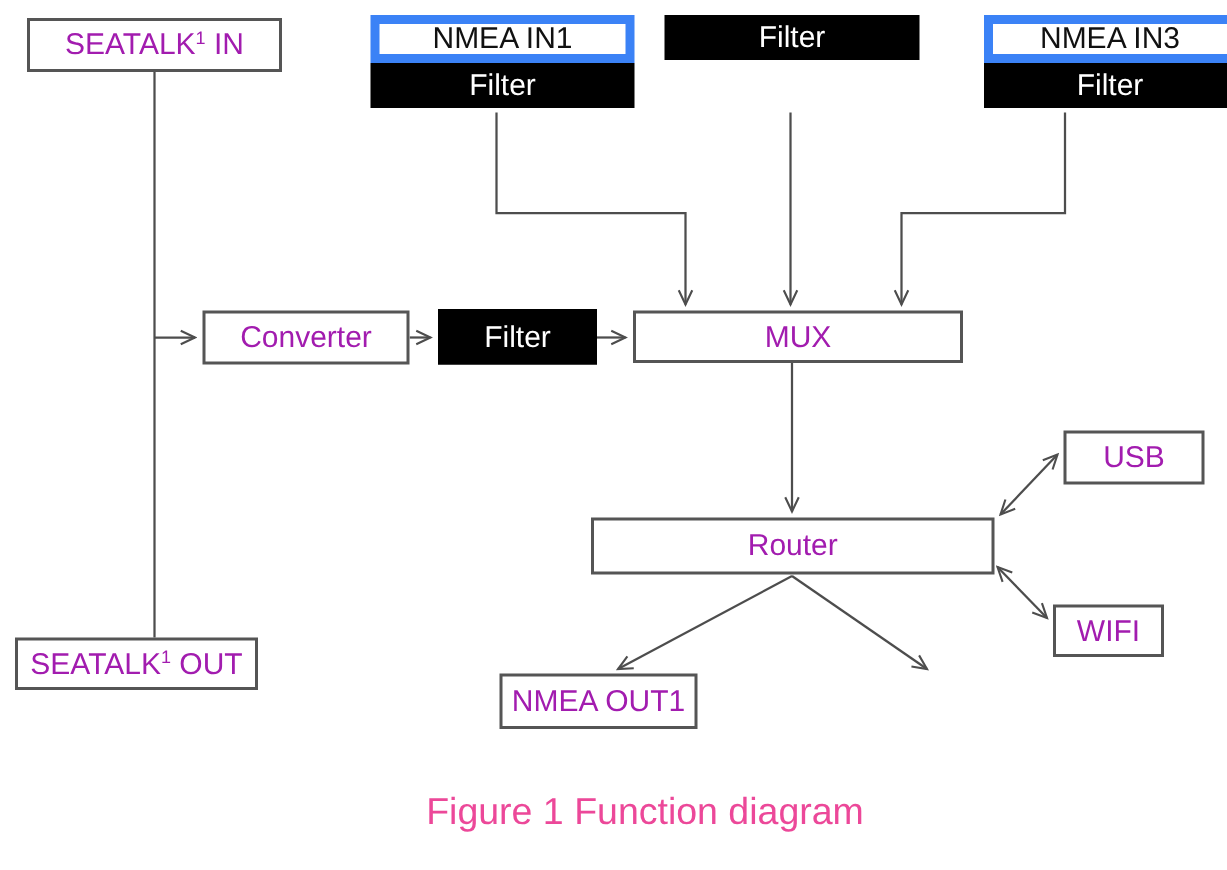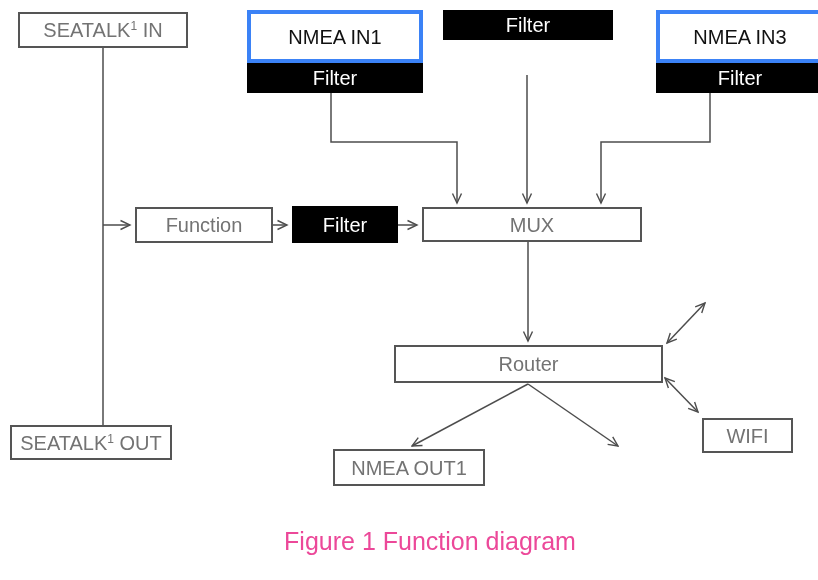--- a/index.html
+++ b/index.html
@@ -19,45 +19,45 @@
     position: absolute;
     left: 0; top: 0;
     width: 818px; height: 580px;
     z-index: 0;
   }
   .box {
     position: absolute;
     box-sizing: border-box;
     border: 2px solid #555555;
     background: #ffffff;
-    color: #737373;
+    color: #a21caf;
     display: flex;
     align-items: center;
     justify-content: center;
     font-size: 20px;
     line-height: 1;
     z-index: 1;
     white-space: pre;
   }
   .box.filled {
     background: #000000;
     border-color: #000000;
     color: #ffffff;
   }
   .nmea-group {
     position: absolute;
     box-sizing: border-box;
     z-index: 1;
   }
   .nmea-top {
     box-sizing: border-box;
-    border: 4px solid #3b82f6;
+    border: 6px solid #3b82f6;
     background: #ffffff;
     color: #111111;
-    height: 53px;
+    height: 32px;
     display: flex;
     align-items: center;
     justify-content: center;
     font-size: 20px;
     line-height: 1;
   }
   .nmea-filter {
     box-sizing: border-box;
     background: #000000;
     color: #ffffff;
@@ -120,31 +120,32 @@
 
   <div class="nmea-group" style="left:443px; top:10px; width:170px;">
     <div class="nmea-filter">Filter</div>
   </div>
 
   <div class="nmea-group" style="left:656px; top:10px; width:168px;">
     <div class="nmea-top">NMEA IN3</div>
     <div class="nmea-filter">Filter</div>
   </div>
 
-  <div class="box" style="left:135px; top:207px; width:138px; height:36px;">Function</div>
+  <div class="box" style="left:135px; top:207px; width:138px; height:36px;">Converter</div>
 
   <div class="box filled" style="left:292px; top:206px; width:106px; height:37px;">Filter</div>
 
   <div class="box" style="left:422px; top:207px; width:220px; height:35px;">MUX</div>
 
   <div class="box" style="left:394px; top:345px; width:269px; height:38px;">Router</div>
 
+  <div class="box" style="left:709px; top:287px; width:94px; height:36px;">USB</div>
 
-  <div class="box" style="left:702px; top:418px; width:91px; height:35px;">WIFI</div>
+  <div class="box" style="left:702px; top:403px; width:74px; height:35px;">WIFI</div>
 
-  <div class="box" style="left:333px; top:449px; width:152px; height:37px;">NMEA OUT1</div>
+  <div class="box" style="left:333px; top:449px; width:132px; height:37px;">NMEA OUT1</div>
 
 
   <div class="box" style="left:10px; top:425px; width:162px; height:35px;"><span><span>SEATALK</span><sup class="sup1">1</sup><span> OUT</span></span></div>
 
   <div class="caption">Figure 1 Function diagram</div>
 
 </div>
 
 </body></html>

